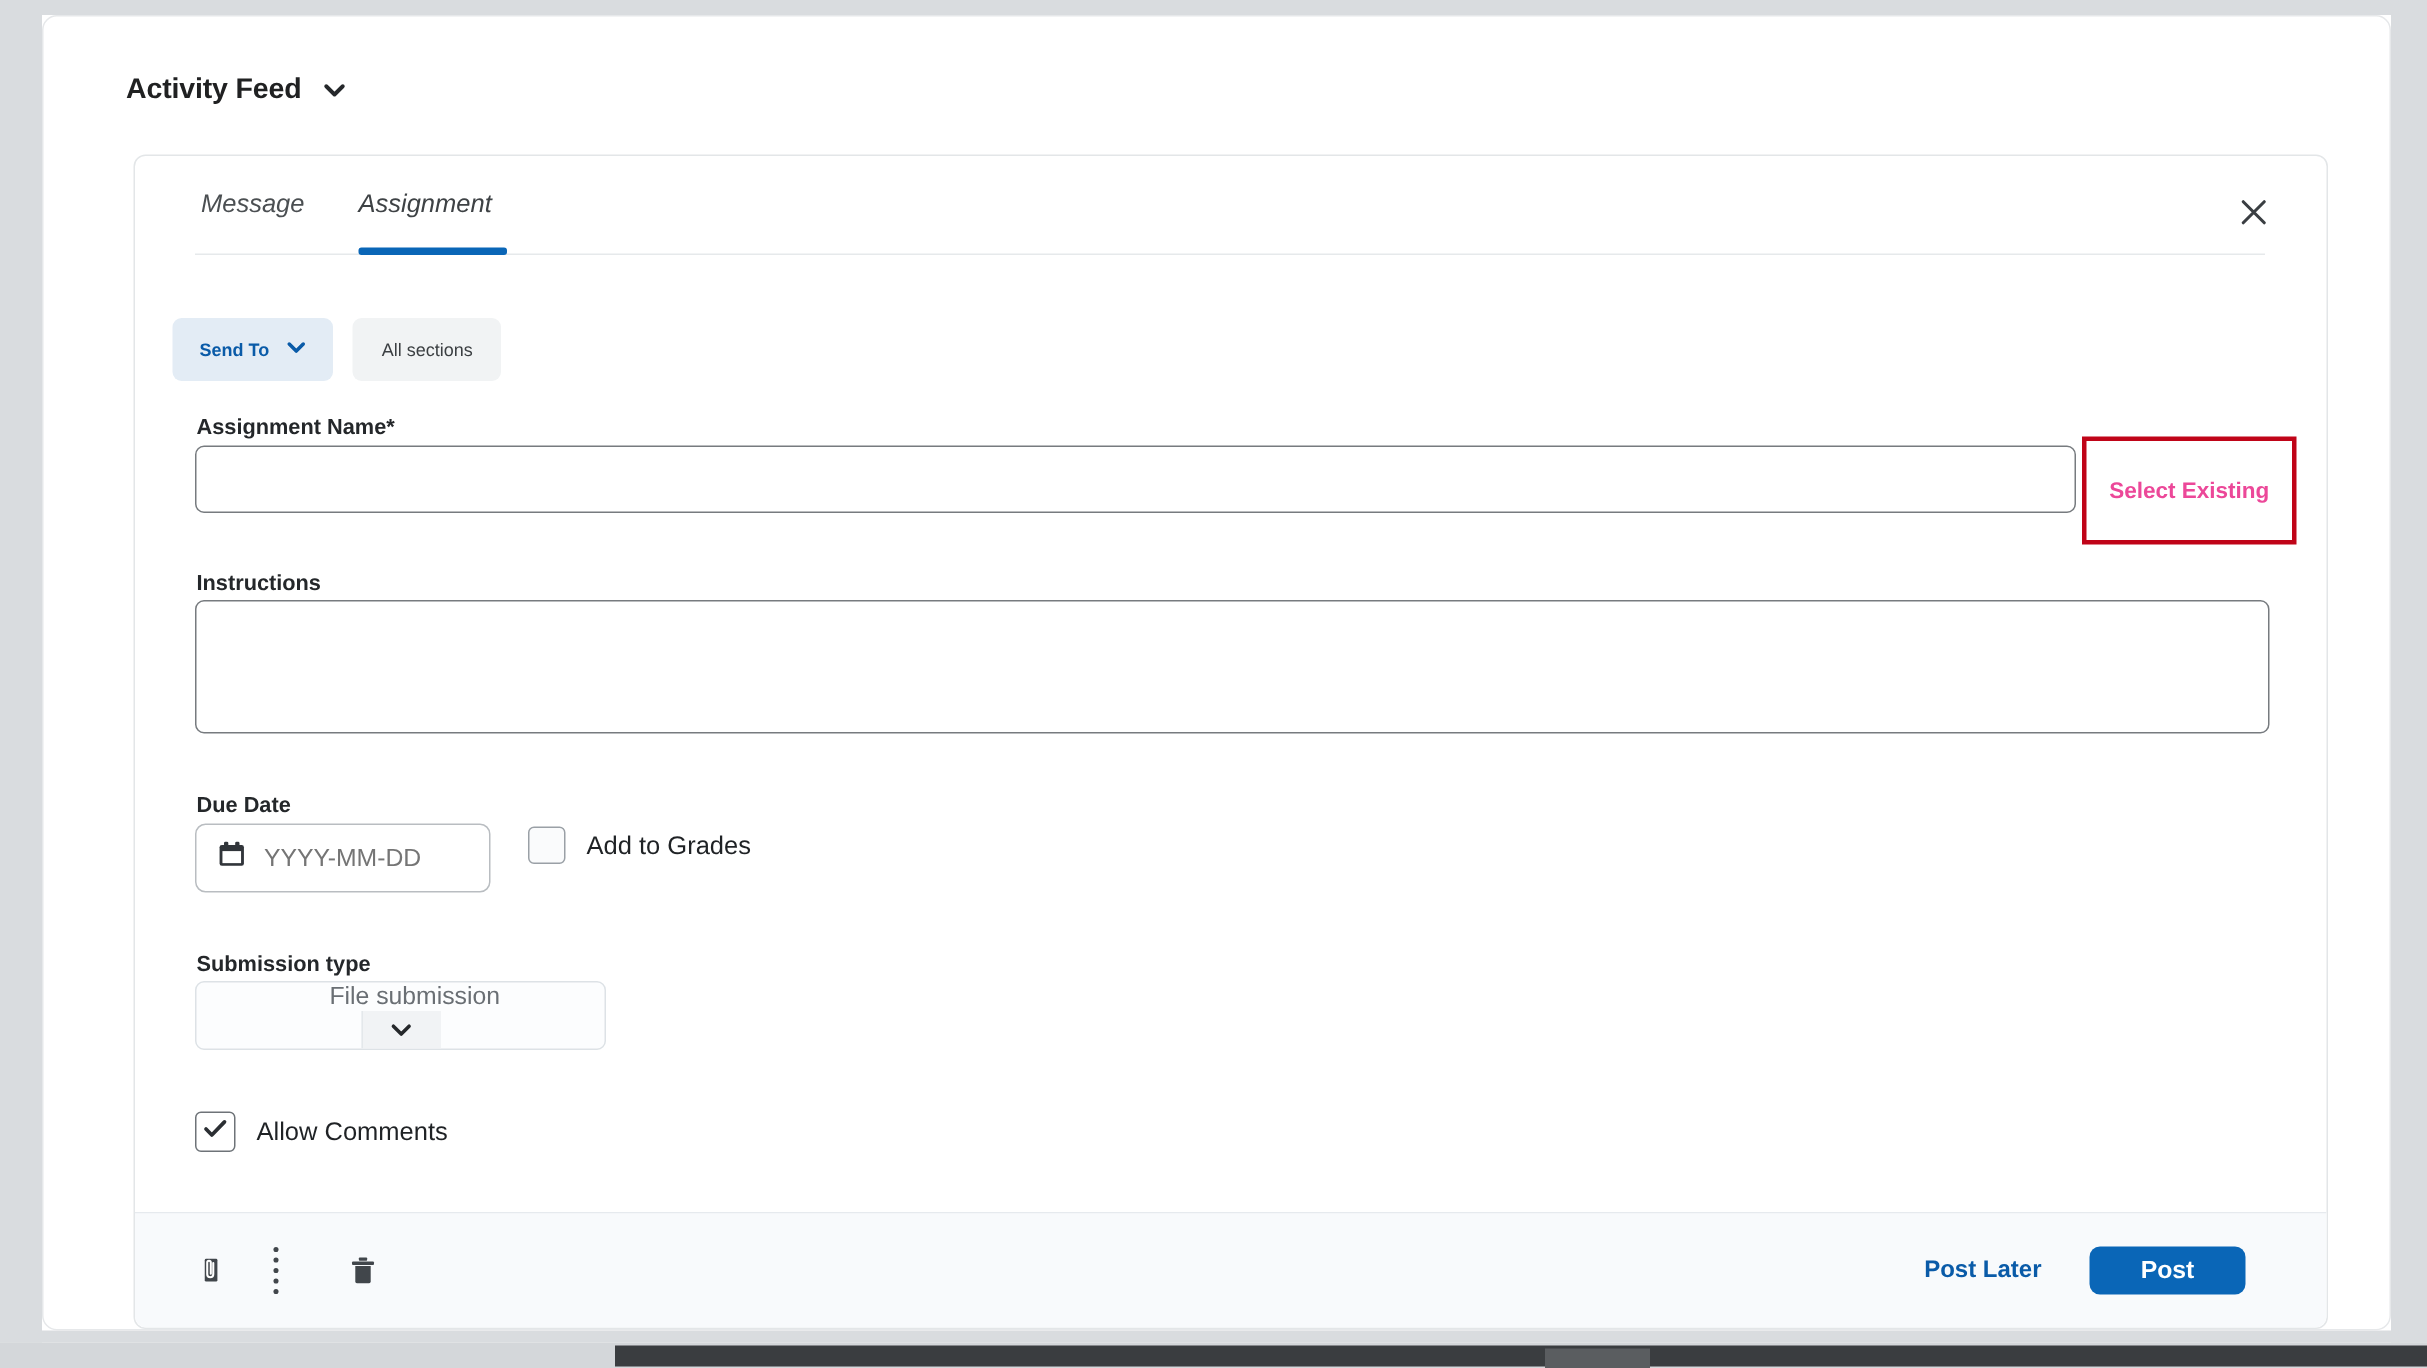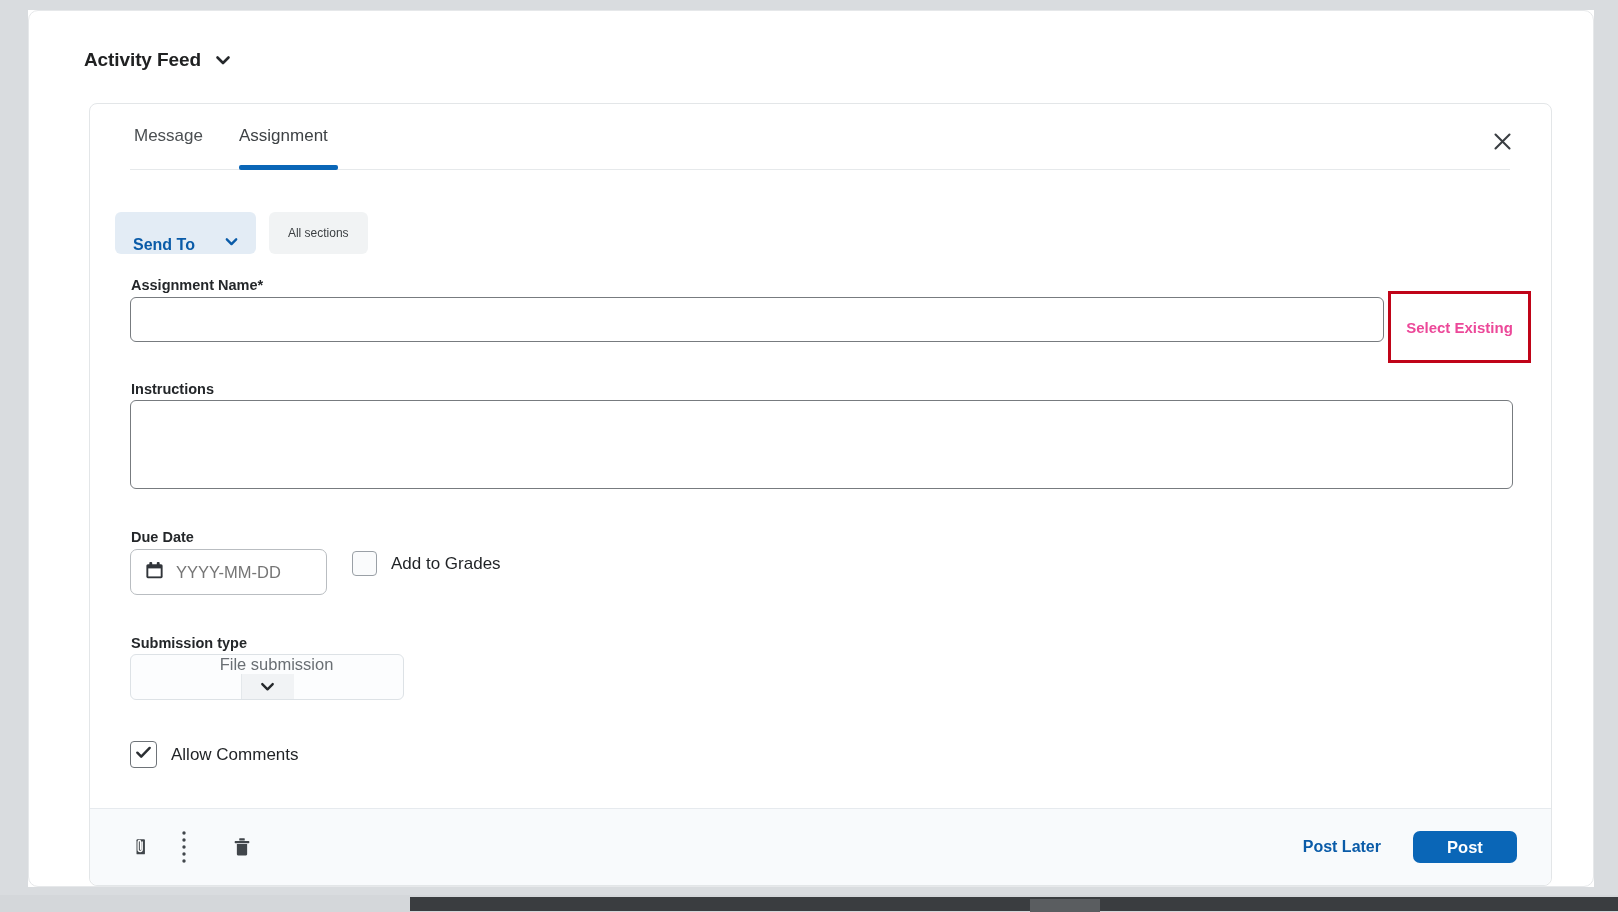--- a/index.html
+++ b/index.html
@@ -56,21 +56,21 @@
     position: absolute;
     left: 60px; top: 92px;
     width: 1463px; height: 783px;
     background: #ffffff;
     border: 1px solid #e3e6e8;
     border-radius: 8px;
   }
 
   
   #tabs-row {
-    position: absolute; left: 0; top: 0; right: 0; height: 67px;
+    position: absolute; left: 0; top: 0; right: 0; height: 67px; font-style: italic;
   }
   #tabs-underline {
     position: absolute; left: 40px; right: 41px; top: 65px;
     height: 1px; background: #e6e9eb;
   }
   .tab {
     position: absolute; top: 22px;
     font-size: 17px; color: #4b4f52;
     cursor: pointer; padding-bottom: 20px;
   }
@@ -94,22 +94,22 @@
   }
 
   
   #sendto-row {
     position: absolute; left: 25px; top: 41px;
     display: flex; align-items: center; gap: 13px;
   }
   #send-to-btn {
     height: 42px; padding: 0 16px 0 18px;
     background: #e3ecf5; border: none; border-radius: 6px;
-    display: flex; align-items: flex-end; gap: 28px;
-    color: #0a5ba8; font-size: 16px; font-weight: bold;
+    display: flex; align-items: center; gap: 10px;
+    color: #0a5ba8; font-size: 12px; font-weight: bold;
     font-family: "Liberation Sans", sans-serif;
     cursor: pointer;
   }
   #all-sections-btn {
     height: 42px; padding: 0 19px;
     background: #f1f3f4; border: none; border-radius: 6px;
     color: #3b3f42; font-size: 12px;
     font-family: "Liberation Sans", sans-serif;
     cursor: pointer;
   }
@@ -232,21 +232,21 @@
   #footer-left {
     display: flex; align-items: center; gap: 0px;
     margin-left: 31px;
   }
   .footer-icon-btn {
     width: 42px; height: 42px;
     display: flex; align-items: center; justify-content: center;
     cursor: pointer; background: none; border: none;
   }
   #footer-right {
-    margin-left: auto; margin-right: 34px;
+    margin-left: auto; margin-right: 54px;
     display: flex; align-items: center; gap: 26px;
   }
   #post-later-btn {
     background: none; border: none;
     color: #0a5ba8; font-size: 16px; font-weight: bold;
     font-family: "Liberation Sans", sans-serif;
     cursor: pointer;
   }
   #post-btn {
     background: #0a66b7; border: none; border-radius: 7px;

